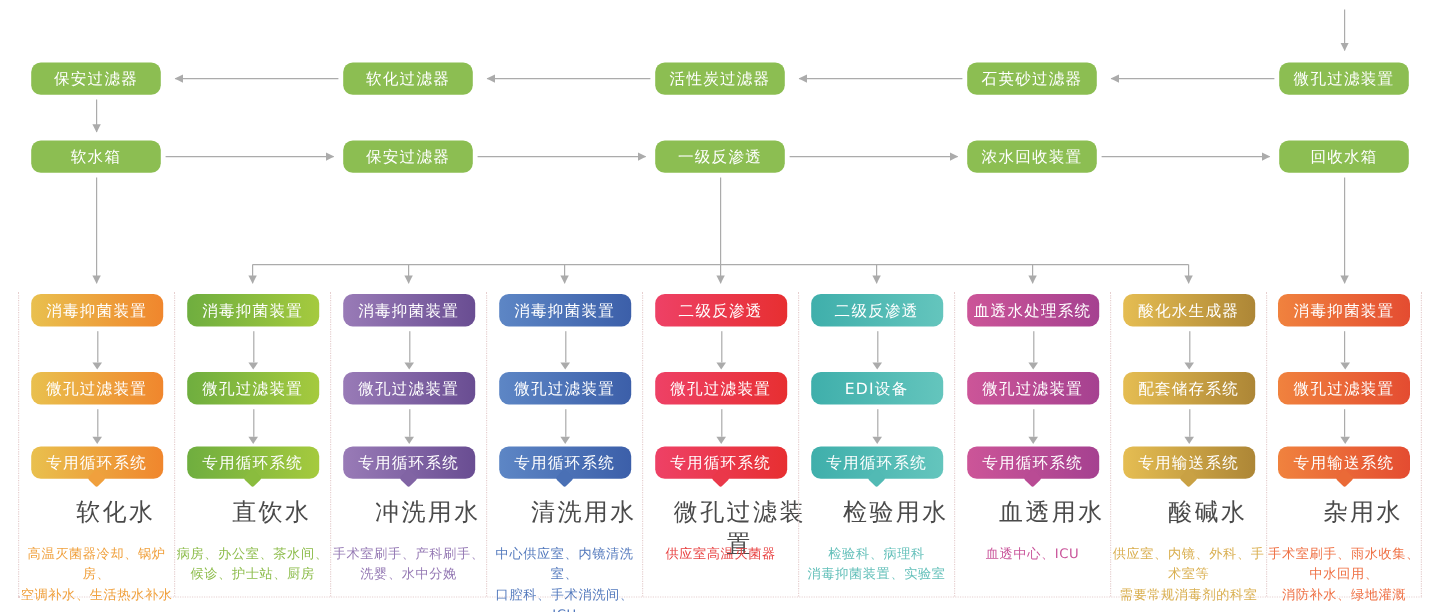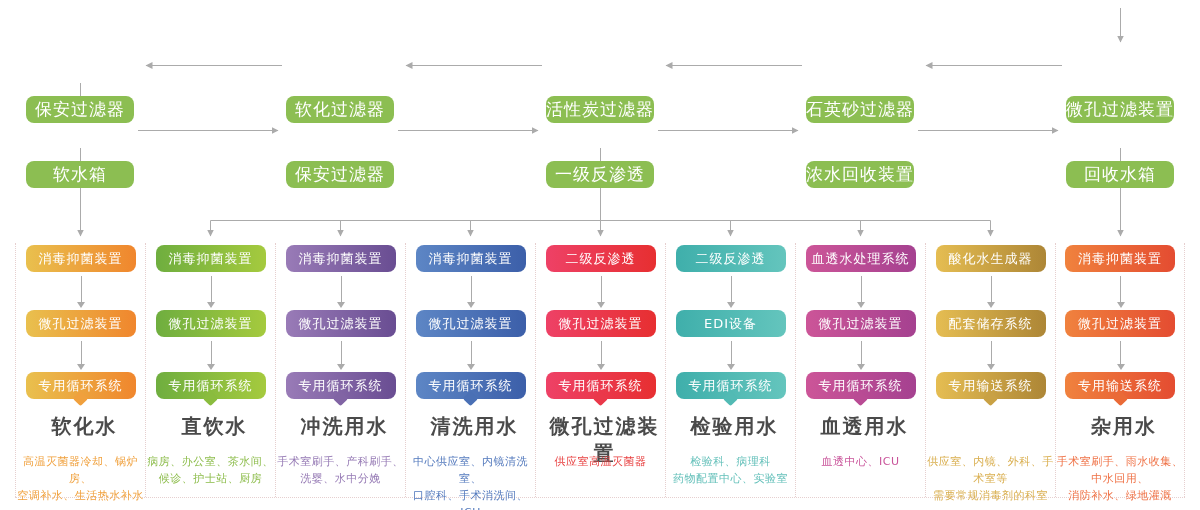--- a/index.html
+++ b/index.html
@@ -7,22 +7,22 @@
     --arrow:#ababab;
     --green:#8cbe52;
     --title:#4a4a4a;
   }
   html,body{margin:0;padding:0;background:#fff;}
   body{font-family:"DejaVu Sans","Liberation Sans",sans-serif;}
   .canvas{position:relative;width:1200px;height:510px;background:#fff;overflow:hidden;}
   svg.connectors{position:absolute;left:0;top:0;}
   .fnode{
     position:absolute;width:108px;height:27px;border-radius:8px;
-    background:var(--green);color:#fff;font-size:17px;
-    display:flex;align-items:center;justify-content:center;letter-spacing:1px;margin-top:44px;
+    background:var(--green);color:#fff;font-size:13px;
+    display:flex;align-items:center;justify-content:center;letter-spacing:1px;
   }
   .fr1{top:52px}.fr2{top:117px}
   .fx1{left:26px}.fx3{left:286px}.fx5{left:546px}.fx7{left:806px}.fx9{left:1066px}
 
   .cols{position:absolute;left:15px;top:243px;width:1170px;height:254px;
         display:flex;border-bottom:1px dotted var(--dash);}
   .col{position:relative;width:130px;border-left:1px dotted var(--dash);box-sizing:border-box;}
   .col:last-child{border-right:1px dotted var(--dash);}
 
   .cbox{
@@ -38,22 +38,22 @@
     content:"";position:absolute;left:50%;bottom:-5px;width:11px;height:11px;
     margin-left:-5.5px;transform:rotate(45deg);background:var(--tail);
     border-radius:2px;z-index:-1;
   }
   .varrow{position:absolute;left:50%;width:1px;background:var(--arrow);}
   .a1{top:33px;height:26px}.a2{top:98px;height:23px}
   .varrow::after{
     content:"";position:absolute;left:-3.5px;bottom:-6px;
     border:4px solid transparent;border-top:6px solid var(--arrow);border-bottom:0;
   }
-  .title{position:absolute;top:170px;left:4px;width:100%;text-align:center;
-         font-size:20px;font-weight:700;color:var(--title);letter-spacing:2px;margin:0;}
+  .title{position:absolute;top:170px;left:16px;width:100%;text-align:center;
+         font-size:20px;font-weight:400;color:var(--title);letter-spacing:2px;margin:0;}
   .desc{position:absolute;top:210px;left:0;width:100%;text-align:center;
         font-size:11px;line-height:17px;color:var(--desc);white-space:pre-line;margin:0;
         letter-spacing:0.5px;}
 </style>
 </head>
 <body>
 
 <div class="canvas">
 
   <svg class="connectors" width="1200" height="510" viewBox="0 0 1200 510">
@@ -159,39 +159,40 @@
     </section>
 
     <section class="col" style="--from: #3fafab; --to: #64c5bd; --tail: #52bab4; --desc: #64c0ba;">
       <div class="cbox b1">二级反渗透</div>
       <div class="varrow a1"></div>
       <div class="cbox b2">EDI设备</div>
       <div class="varrow a2"></div>
       <div class="cbox b3">专用循环系统</div>
       <h3 class="title">检验用水</h3>
       <p class="desc">检验科、病理科
-药物配置中心、实验室</p>
+消毒抑菌装置、实验室</p>
     </section>
 
     <section class="col" style="--from: #cc5598; --to: #a54190; --tail: #b94b94; --desc: #c9549a;">
       <div class="cbox b1">血透水处理系统</div>
       <div class="varrow a1"></div>
       <div class="cbox b2">微孔过滤装置</div>
       <div class="varrow a2"></div>
       <div class="cbox b3">专用循环系统</div>
       <h3 class="title">血透用水</h3>
       <p class="desc">血透中心、ICU</p>
     </section>
 
     <section class="col" style="--from: #e5bd52; --to: #ad8636; --tail: #c9a144; --desc: #d9ae4e;">
       <div class="cbox b1">酸化水生成器</div>
       <div class="varrow a1"></div>
       <div class="cbox b2">配套储存系统</div>
       <div class="varrow a2"></div>
       <div class="cbox b3">专用输送系统</div>
+      <h3 class="title">酸碱水</h3>
       <p class="desc">供应室、内镜、外科、手术室等
 需要常规消毒剂的科室</p>
     </section>
 
     <section class="col" style="--from: #f0823e; --to: #e44c31; --tail: #ea6a37; --desc: #ef7044;">
       <div class="cbox b1">消毒抑菌装置</div>
       <div class="varrow a1"></div>
       <div class="cbox b2">微孔过滤装置</div>
       <div class="varrow a2"></div>
       <div class="cbox b3">专用输送系统</div>

